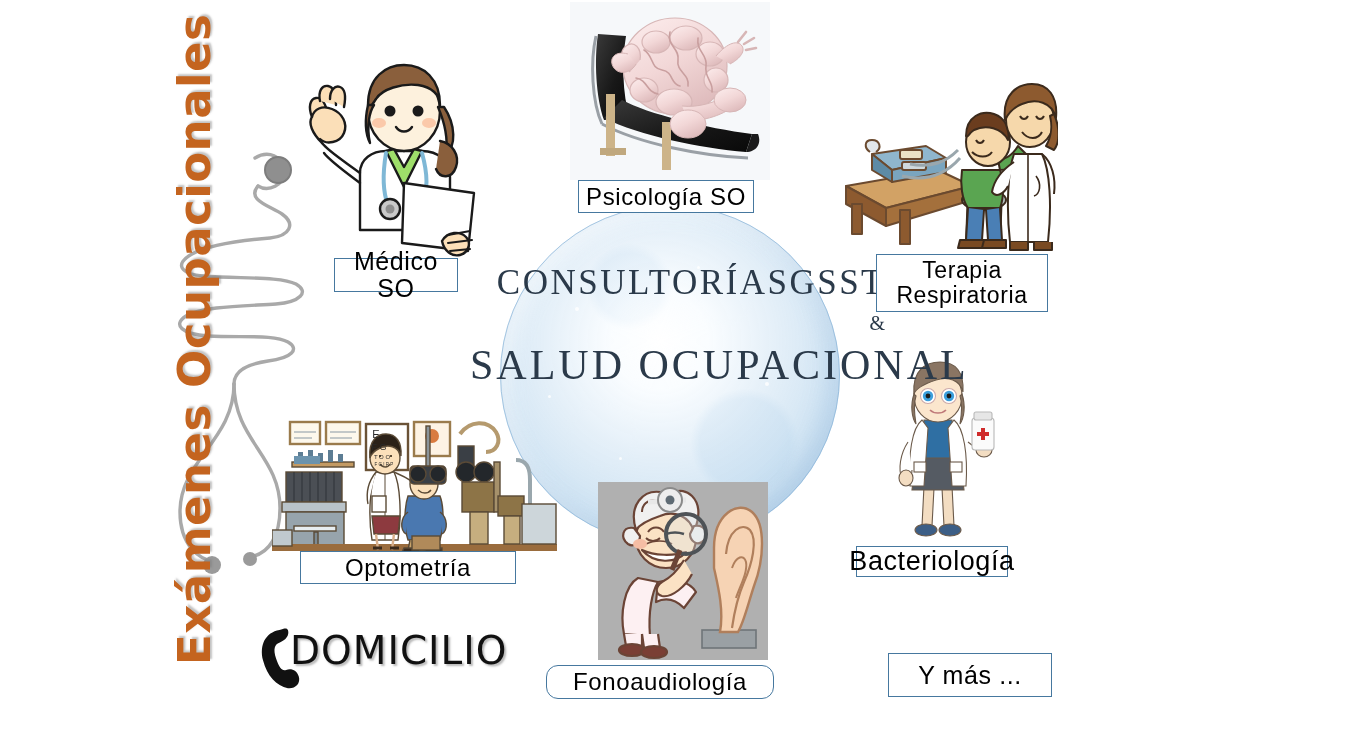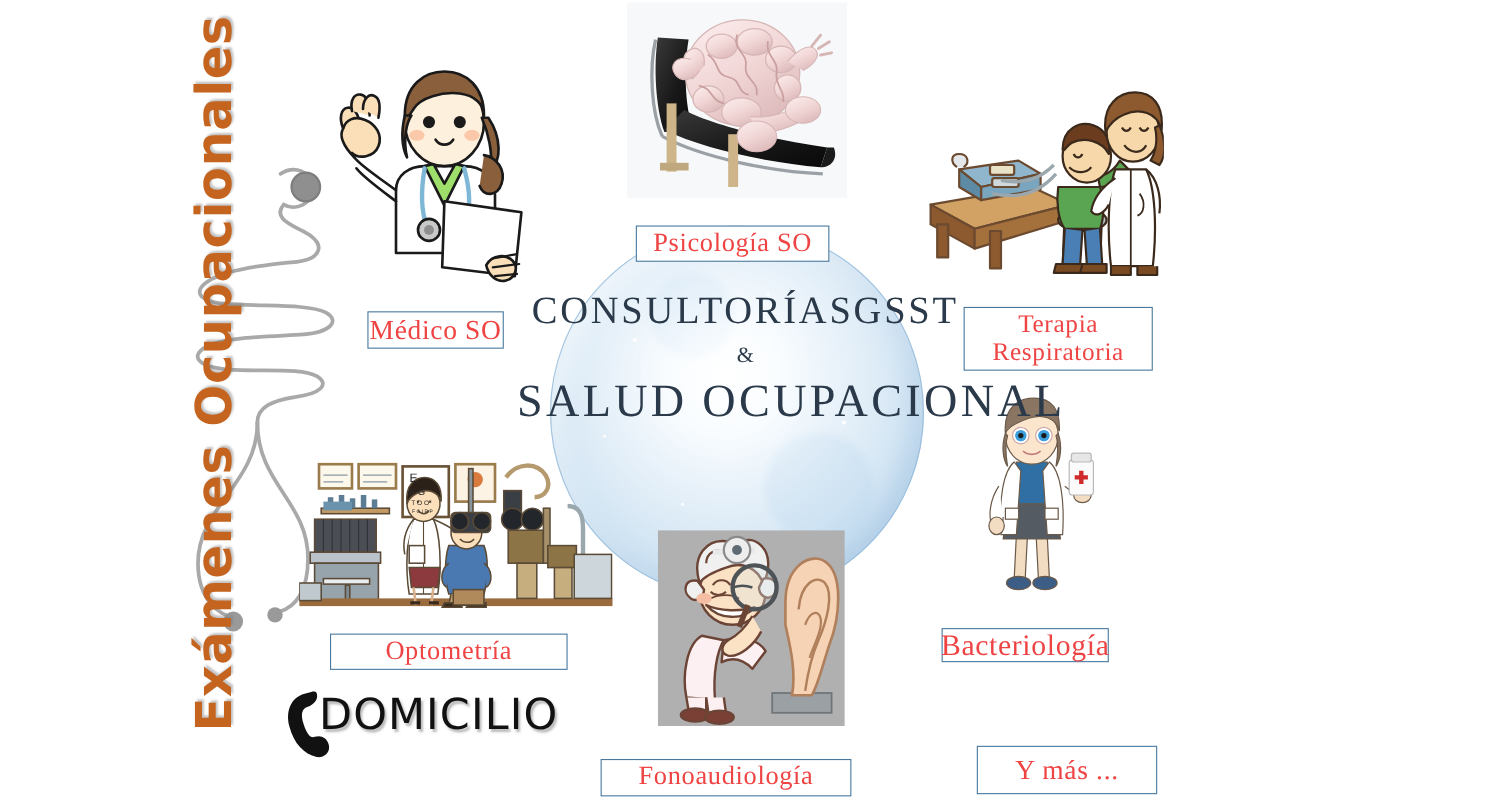--- a/index.html
+++ b/index.html
@@ -34,41 +34,41 @@
     z-index:8;
   }
   #sphere::after{
     content:"";position:absolute;inset:0;border-radius:50%;
     border:1px solid rgba(142,183,217,.75);
   }
   .speck{position:absolute;border-radius:50%;background:rgba(255,255,255,.8);}
 
   
   #center-wordmark{
-    position:absolute;left:470px;top:265px;width:415px;text-align:center;z-index:20;
+    position:absolute;left:470px;top:265px;width:415px;text-align:right;z-index:20;
     color:#2b3a4a;font-family:"Liberation Serif",serif;pointer-events:none;
   }
   #center-line1{font-size:35px;letter-spacing:2.5px;line-height:1;white-space:nowrap;}
   #center-amp{font-size:20px;line-height:1;margin:13px 0 11px 0;}
   #center-line2{font-size:42px;letter-spacing:3px;line-height:1;white-space:nowrap;}
 
   
   .chip{
     position:absolute;z-index:35;box-sizing:border-box;
     border:1.4px solid #46789f;background:#ffffff;
-    color:#ef4444;font-family:Liberation Serif, serif;
+    color:#000000;font-family:Liberation Sans, sans-serif;
     display:flex;align-items:center;justify-content:center;text-align:center;
-    line-height:1.08;letter-spacing:.6px;margin-top:25px;
+    line-height:1.08;letter-spacing:.6px;
   }
   #chip-medico      {left:334px;top:258px;width:124px;height:34px;font-size:25px;}
   #chip-psicologia  {left:578px;top:180px;width:176px;height:33px;font-size:24px;}
   #chip-terapia     {left:876px;top:254px;width:172px;height:58px;font-size:23px;flex-direction:column;}
   #chip-optometria  {left:300px;top:551px;width:216px;height:33px;font-size:24px;}
   #chip-bacteriologia{left:856px;top:546px;width:152px;height:31px;font-size:27px;}
-  #chip-fonoaudiologia{left:546px;top:665px;width:228px;height:34px;font-size:24px;}
+  #chip-fonoaudiologia{left:546px;top:665px;width:228px;height:34px;font-size:24px;border-radius:12px;}
   #chip-ymas        {left:888px;top:653px;width:164px;height:44px;font-size:25px;}
 
   
   #domicilio-group{position:absolute;left:258px;top:618px;width:255px;height:75px;z-index:30;}
   #phone-icon{position:absolute;left:0px;top:4px;width:64px;height:68px;}
   #domicilio-text{
     position:absolute;left:32px;top:10px;
     font-family:"DejaVu Sans",sans-serif;font-size:39px;color:#111;
     letter-spacing:1px;text-shadow:2px 2px 2px rgba(120,120,120,.5);
     white-space:nowrap;

